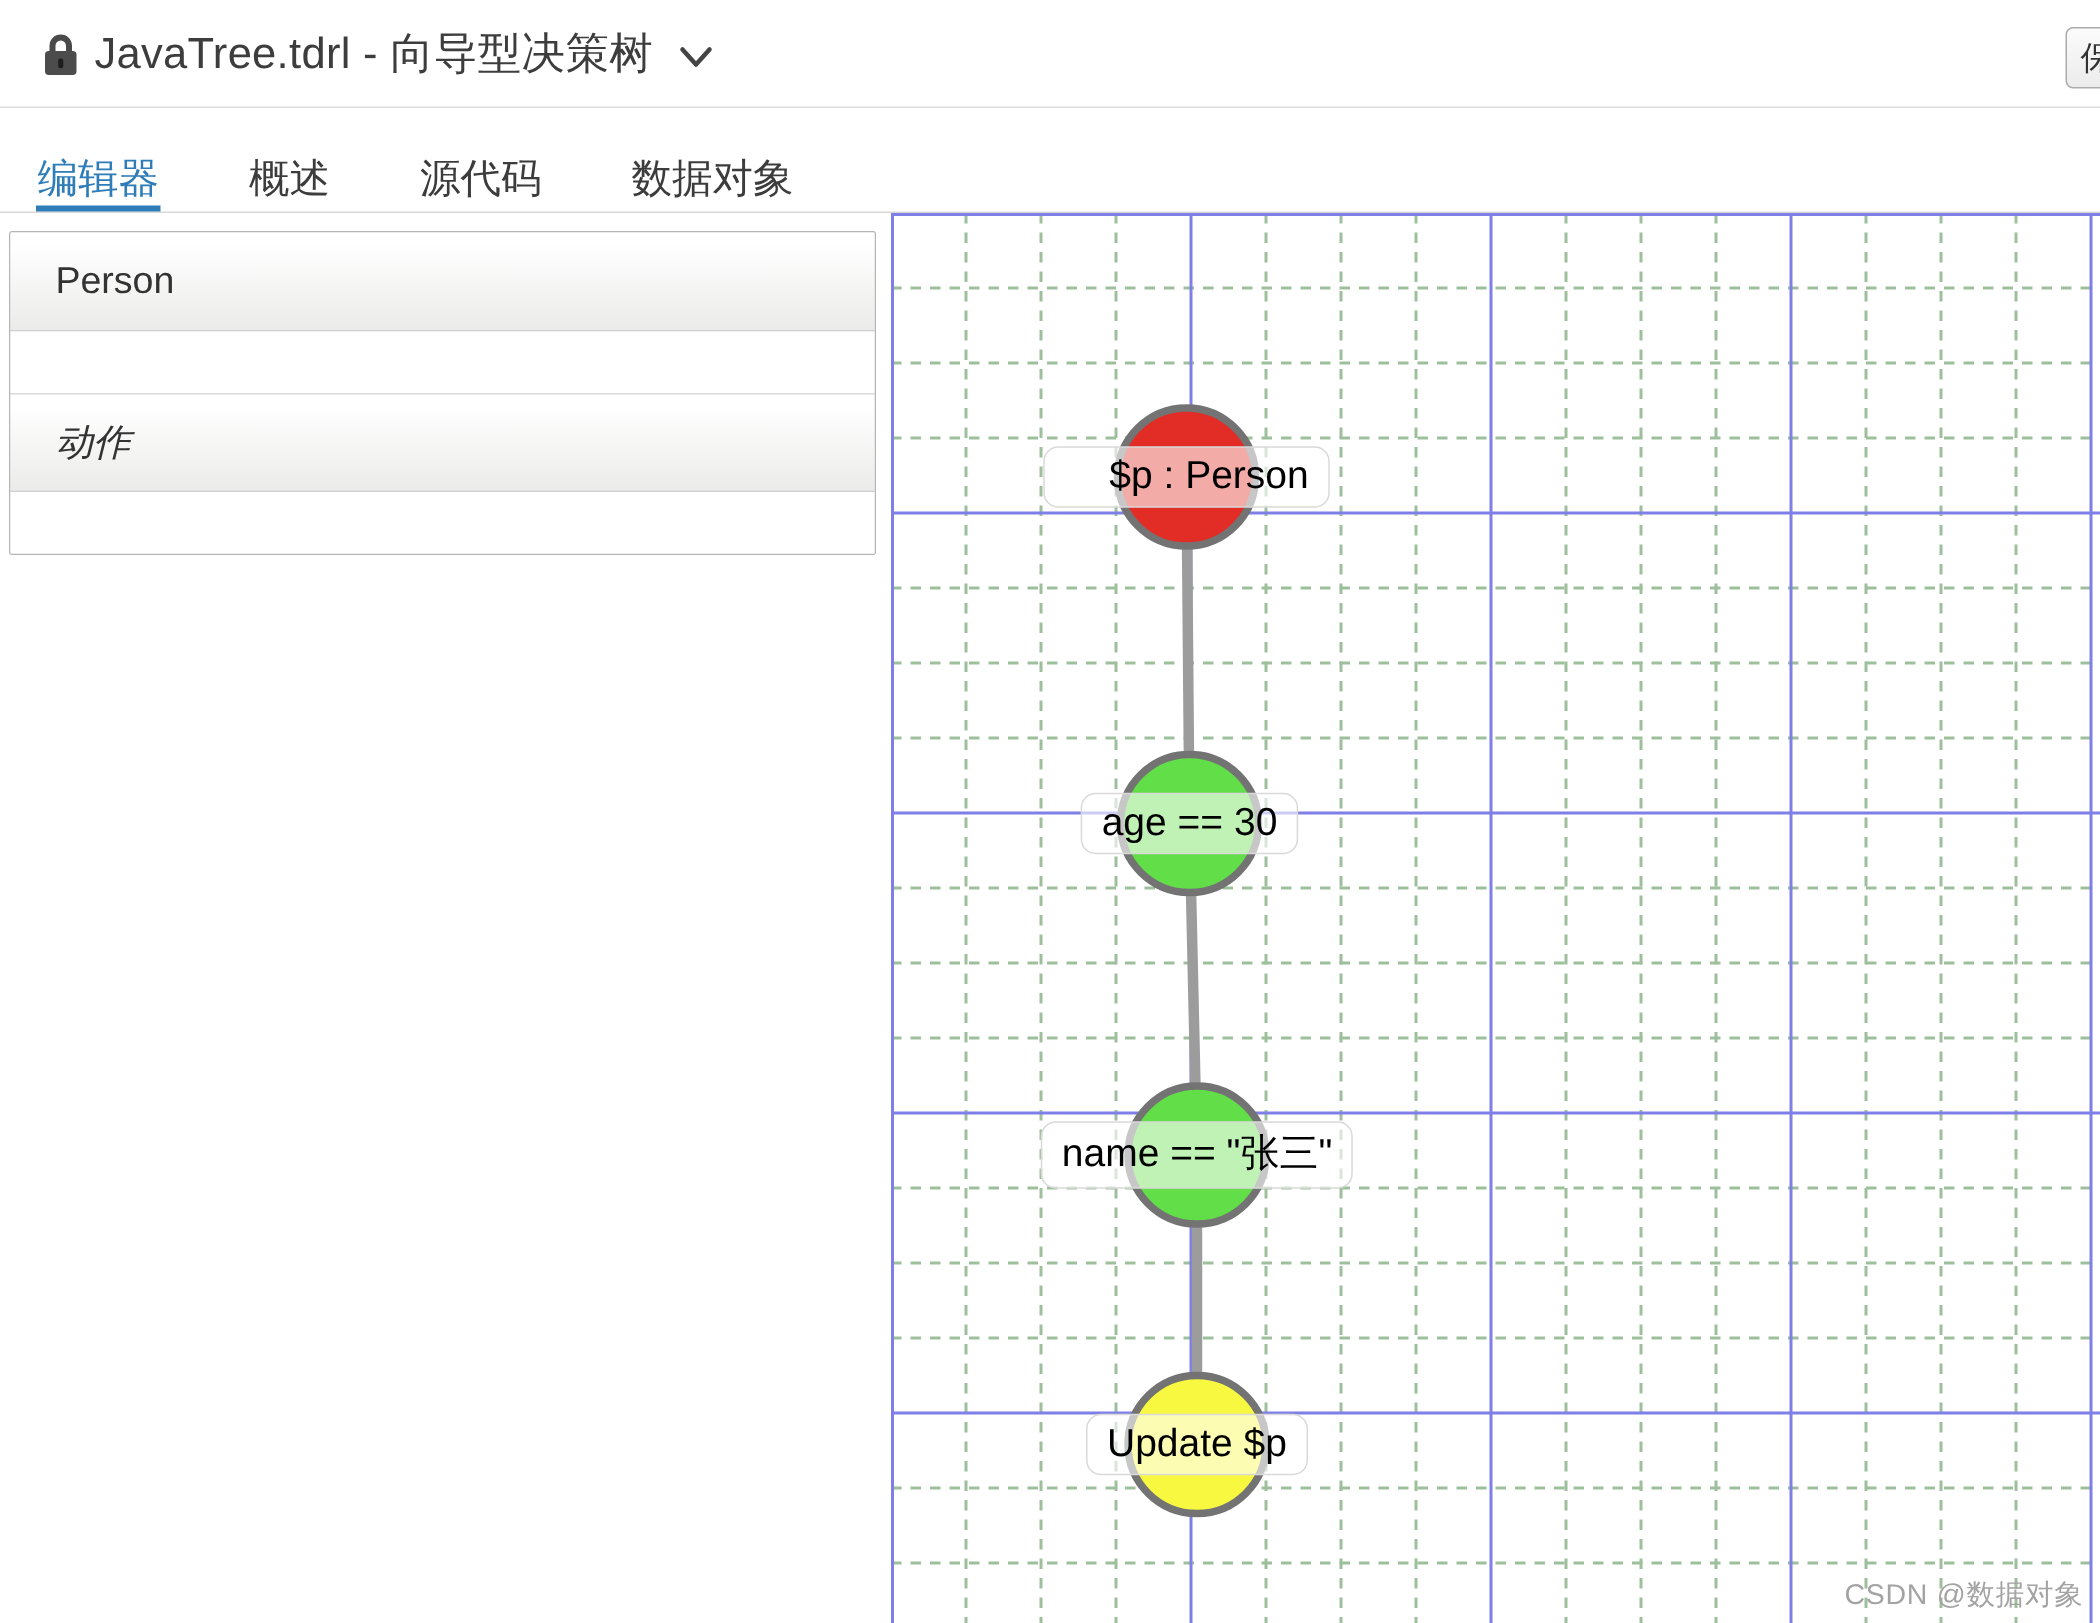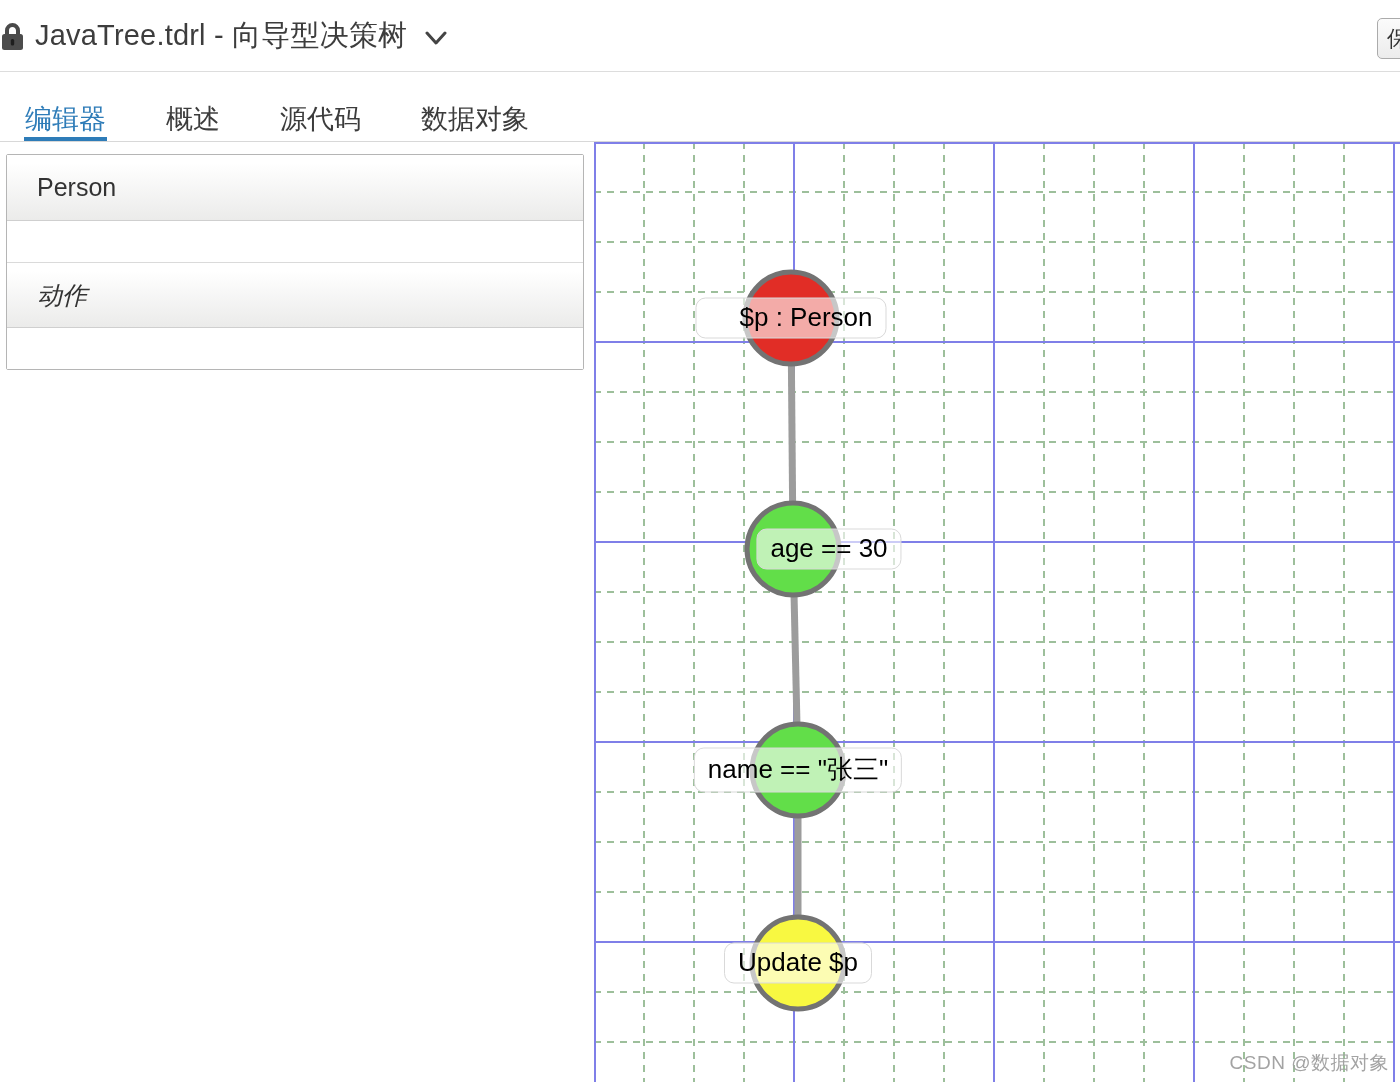--- a/index.html
+++ b/index.html
@@ -2,21 +2,21 @@
 <html><head>
 <meta charset="utf-8">
 <style>
   * { margin:0; padding:0; box-sizing:border-box; }
   html,body { background:#fff; }
   body { font-family:"Liberation Sans","DejaVu Sans",sans-serif; }
   .app { position:relative; width:1400px; height:1082px; background:#fff; overflow:hidden; }
 
   
   .titlebar { position:relative; height:72px; border-bottom:1px solid #ddd;
-              display:flex; align-items:center; background:#fff; }
+              display:flex; align-items:center; padding-left:28px; background:#fff; }
   .title-group { display:flex; align-items:center; gap:10px; cursor:pointer; }
   .lock-icon { width:25px; height:31px; flex:0 0 auto; margin-top:2px; }
   .doc-title { font-size:29px; color:#3d3d3d; white-space:nowrap; letter-spacing:0.2px; }
   .chevron-icon { margin-left:8px; margin-top:6px; }
   .save-button { position:absolute; left:1377px; top:18px; width:72px; height:41px;
                  border:1px solid #ababab; border-radius:5px;
                  background:linear-gradient(180deg,#fbfbfb,#ececec);
                  font-size:22px; color:#333; text-align:left; padding-left:9px;
                  font-family:inherit; cursor:pointer; }
 
@@ -133,20 +133,20 @@
           </g>
         <g>
             <circle cx="197" cy="176" r="46" fill="#e12d26" stroke="#737373" stroke-width="5"></circle>
             <circle cx="199" cy="407" r="46" fill="#62de49" stroke="#737373" stroke-width="5"></circle>
             <circle cx="204" cy="628" r="46" fill="#62de49" stroke="#737373" stroke-width="5"></circle>
             <circle cx="204" cy="821" r="46" fill="#f8f841" stroke="#737373" stroke-width="5"></circle>
           </g>
       </svg>
 
       <div class="node-label" style="left: 197px; top: 176px; padding-left: 43px;">$p : Person</div>
-        <div class="node-label" style="left: 199px; top: 407px; margin-left: 36px;">age == 30</div>
+        <div class="node-label" style="left: 199px; top: 407px;">age == 30</div>
         <div class="node-label" style="left: 204px; top: 628px;">name == "张三"</div>
         <div class="node-label" style="left: 204px; top: 821px;">Update $p</div>
         <div class="watermark">CSDN @数据对象</div>
     </div>
 
   </div>
 </div>
 
 </body></html>

